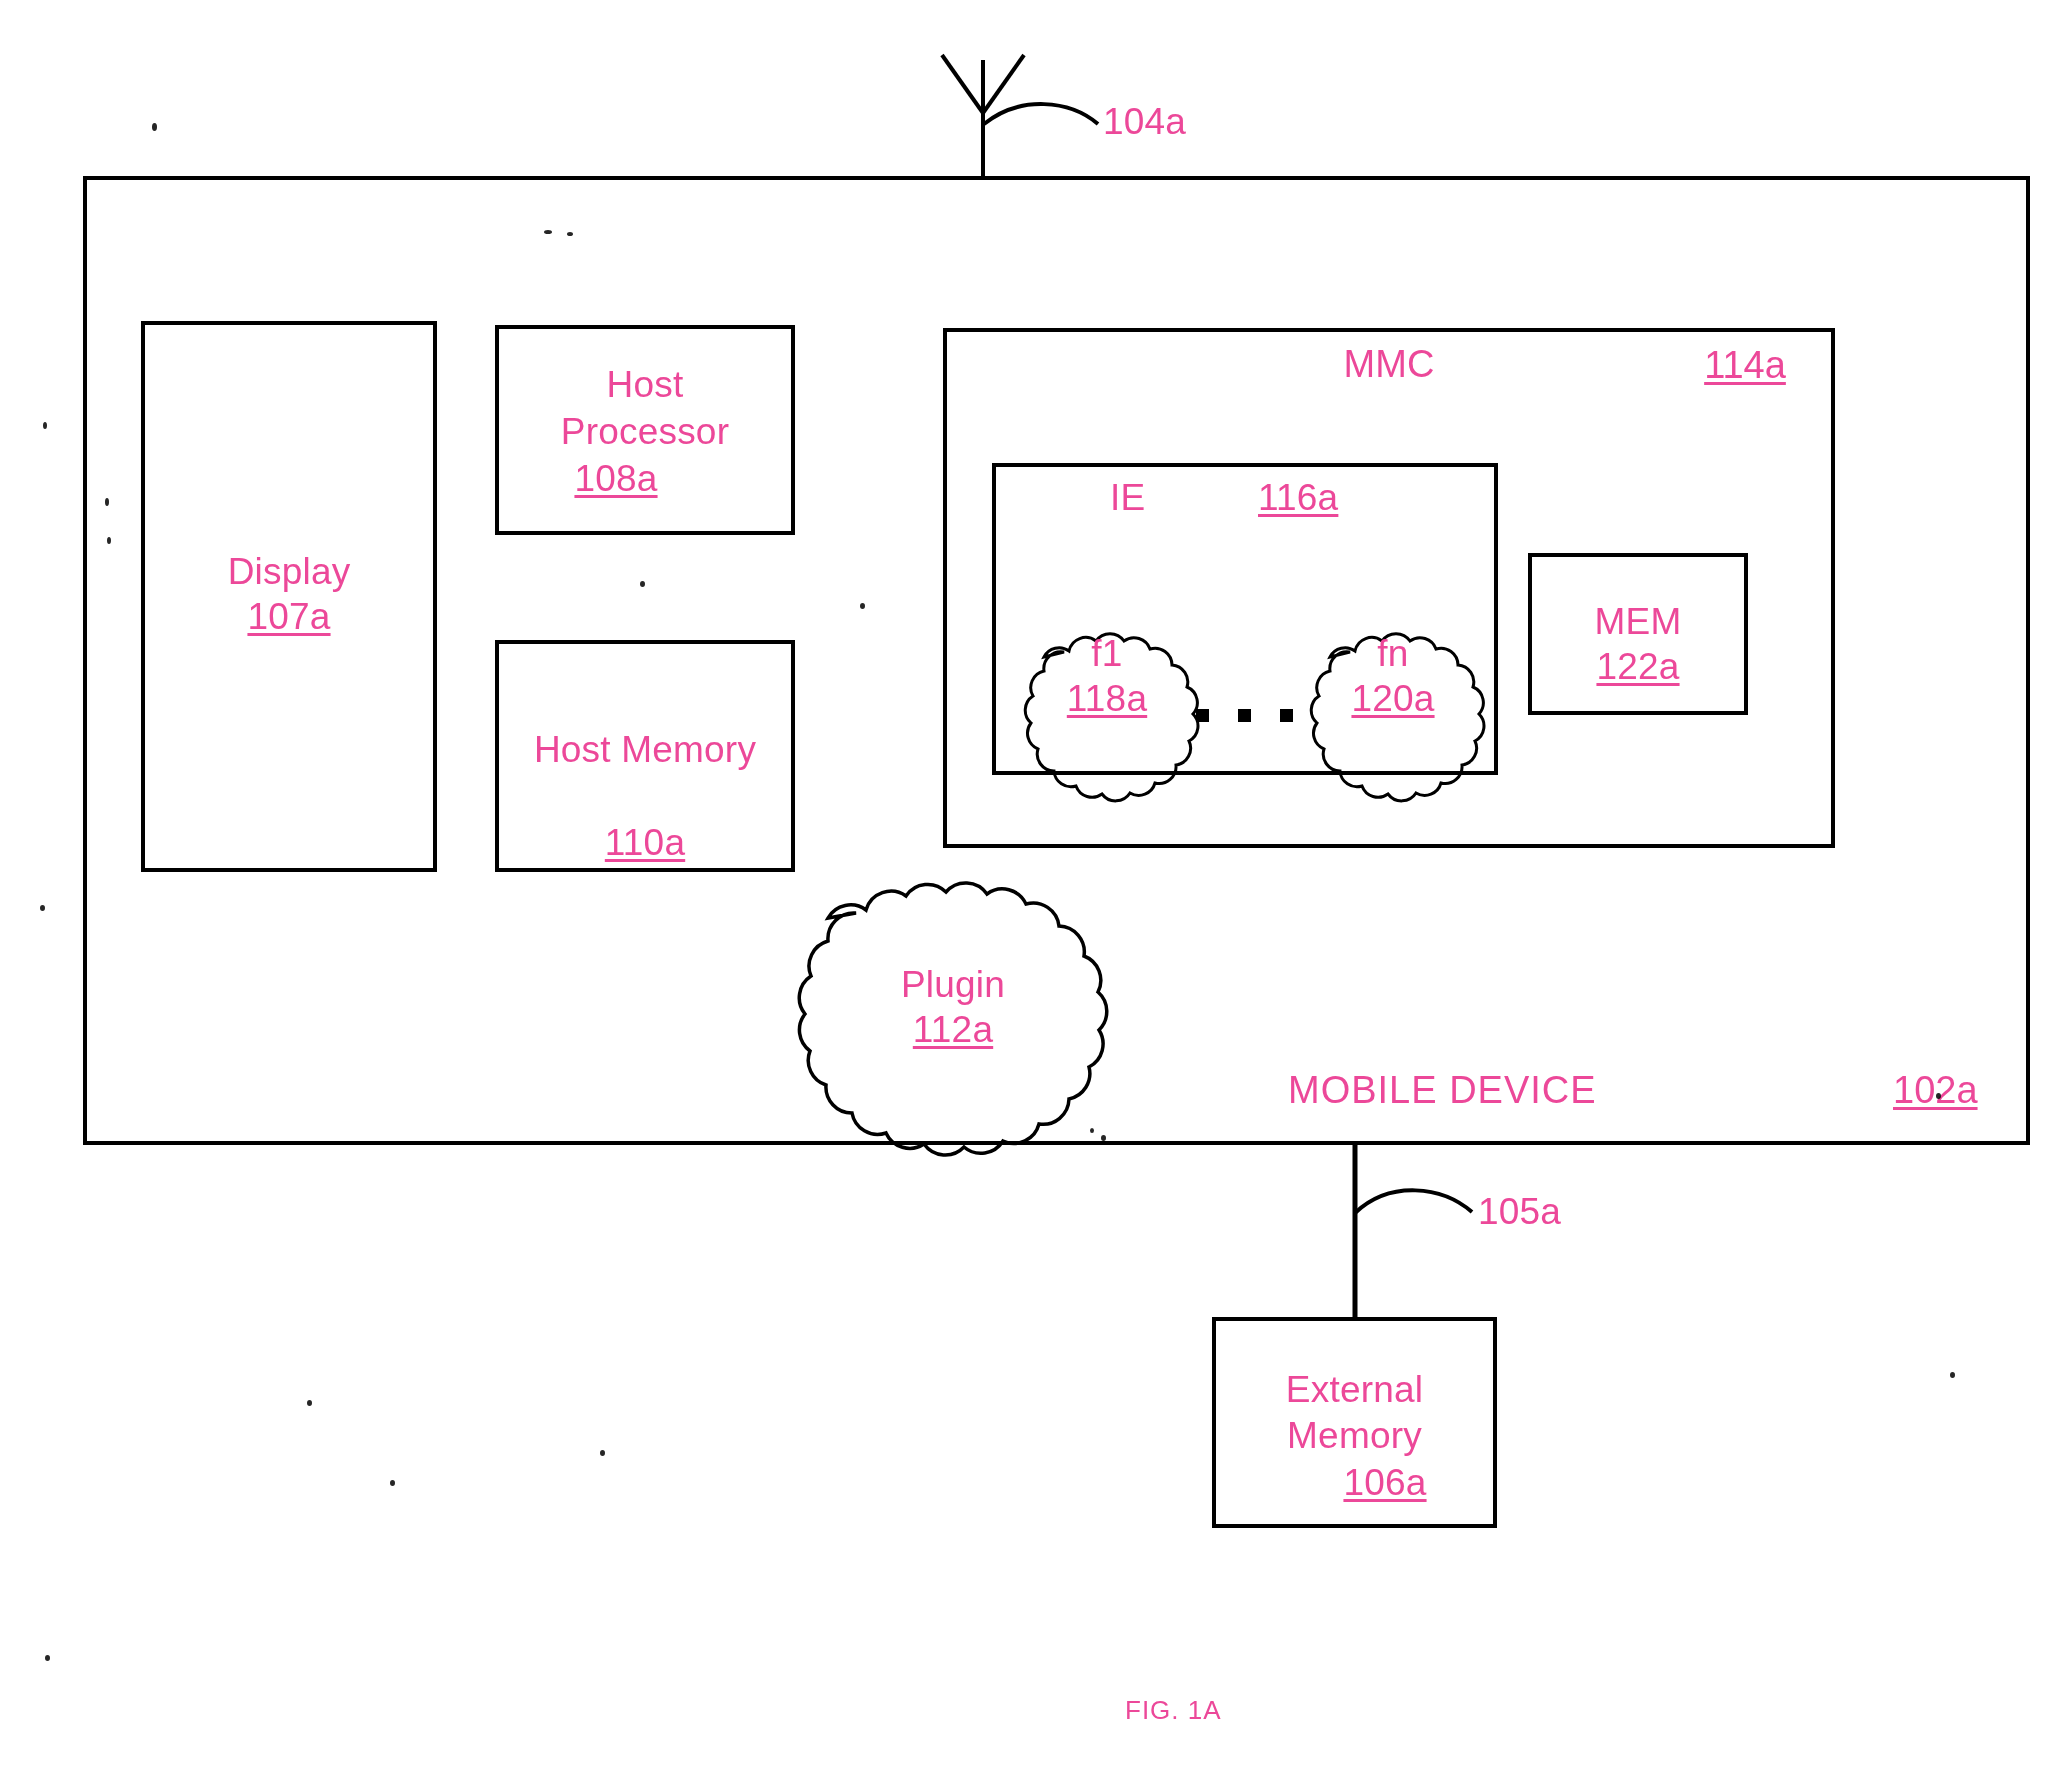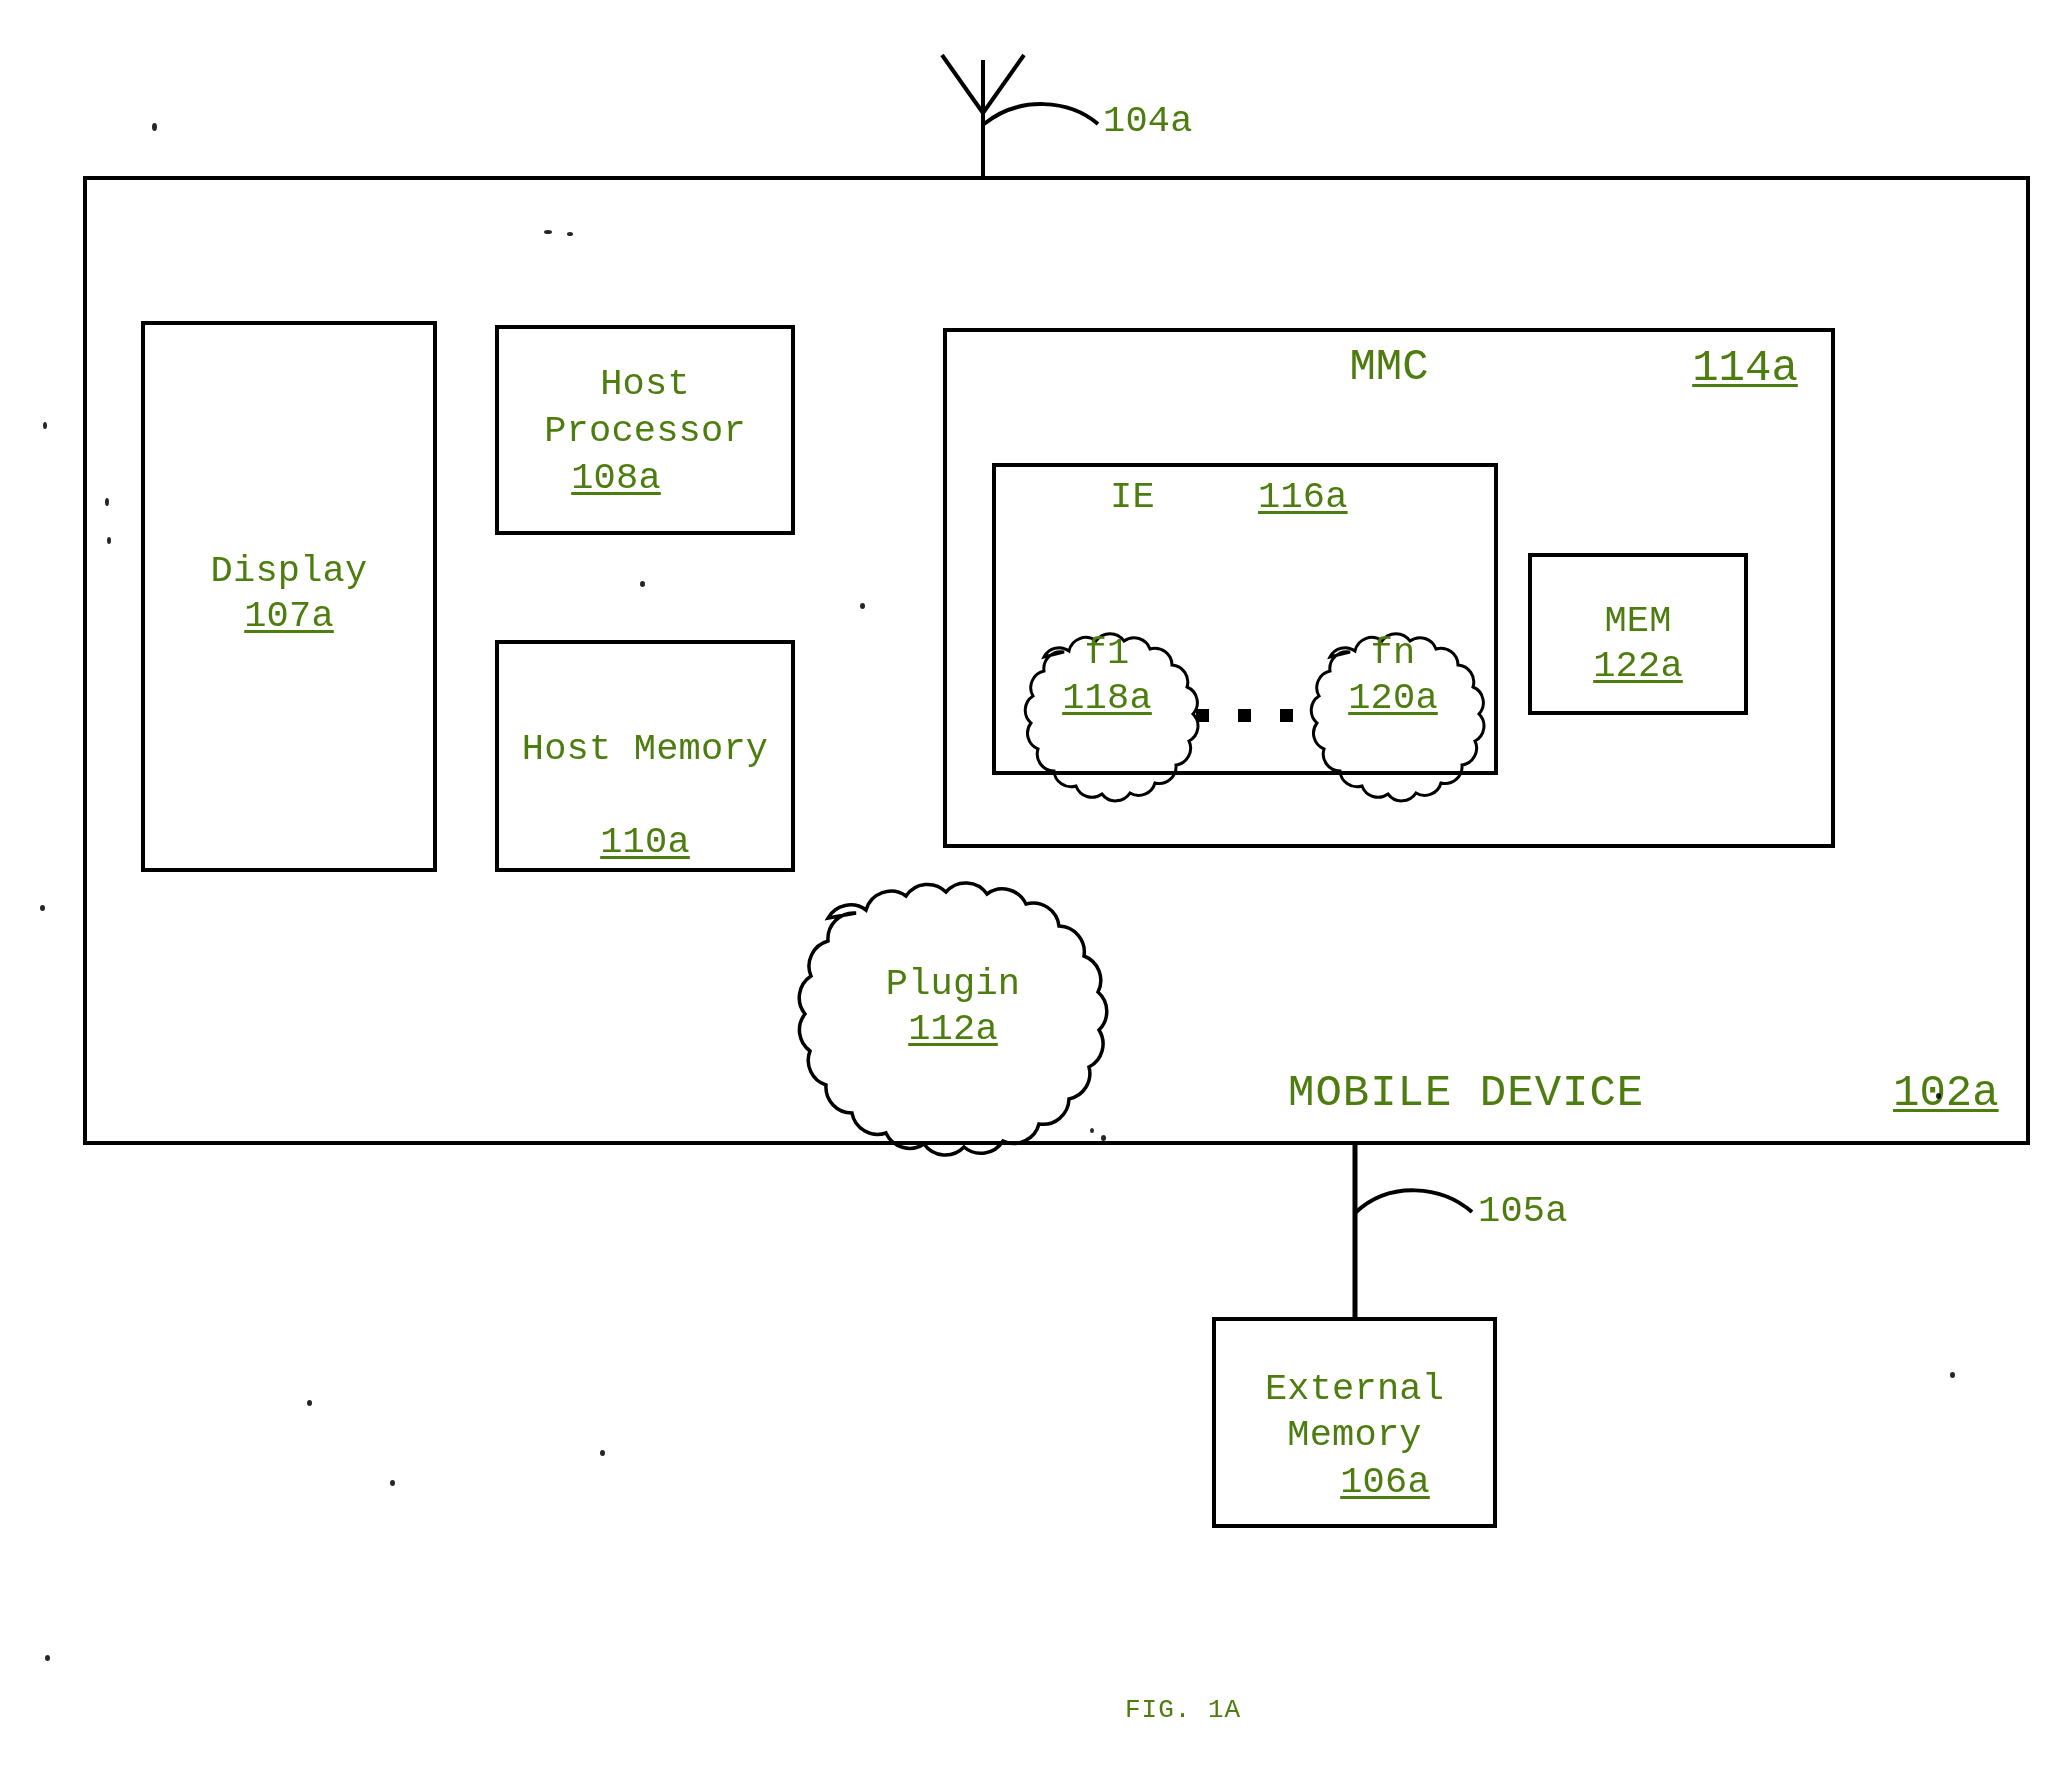--- a/index.html
+++ b/index.html
@@ -5,42 +5,42 @@
   html, body {
     margin: 0;
     padding: 0;
     background: #ffffff;
   }
   #page {
     position: relative;
     width: 2061px;
     height: 1768px;
     background: #ffffff;
-    font-family: Liberation Mono, monospace;
-    color: #4d7c0f;
+    font-family: Liberation Sans, sans-serif;
+    color: #ec4899;
     overflow: hidden;
   }
   .box {
     position: absolute;
     border: 4px solid #000000;
     box-sizing: border-box;
     background: transparent;
   }
   .ctext {
     position: absolute;
     text-align: center;
     line-height: 1.18;
     white-space: nowrap;
   }
   .lbl {
     font-size: 37px;
     letter-spacing: 0.2px;
   }
   .lbl-big {
-    font-size: 44px;
+    font-size: 38px;
   }
   .num {
     text-decoration: underline;
     text-underline-offset: 4px;
     text-decoration-thickness: 3px;
   }
   .figcap {
     position: absolute;
     font-size: 26px;
     letter-spacing: 1px;

